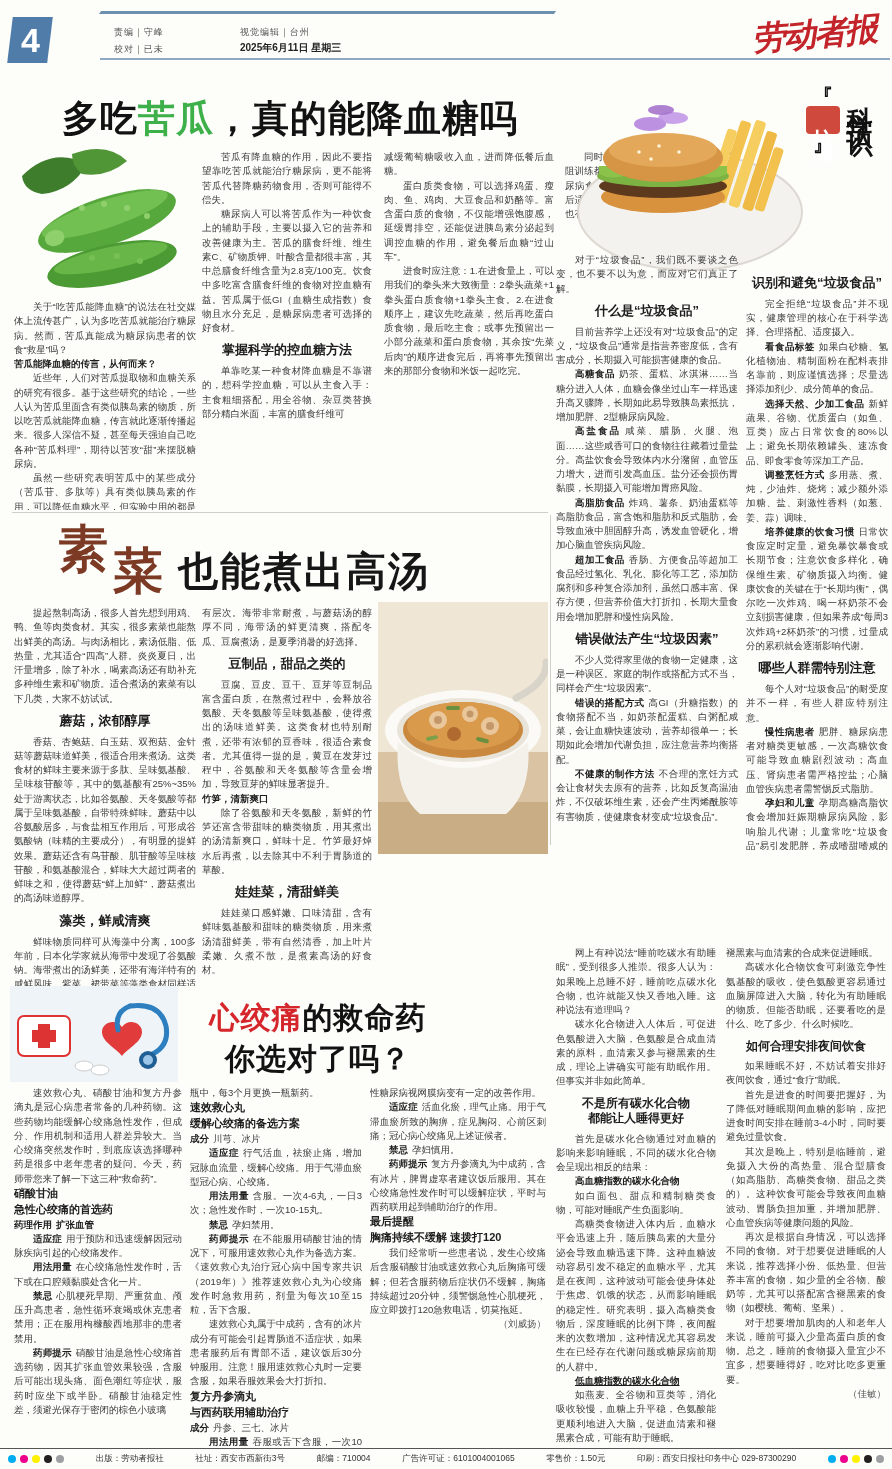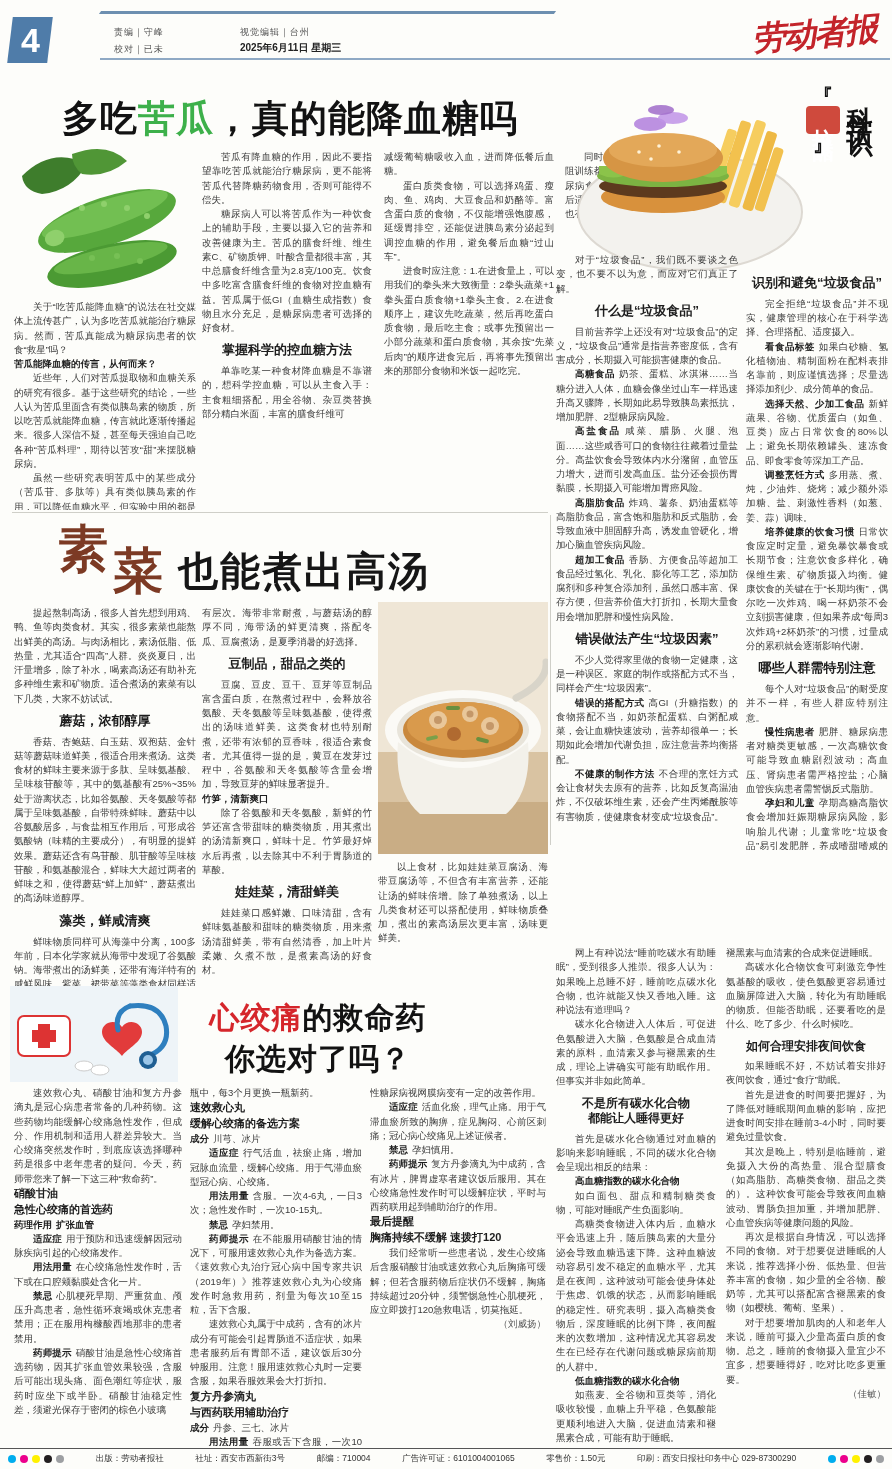--- a/index.html
+++ b/index.html
@@ -230,23 +230,20 @@
         <circle cx="112" cy="124" r="4" fill="#c49768"></circle>
       <circle cx="76" cy="132" r="7" fill="#b06a30"></circle>
       <rect x="68" y="104" width="14" height="4" rx="2" fill="#6a8f3f"></rect>
       <rect x="98" y="136" width="13" height="4" rx="2" fill="#6a8f3f" transform="rotate(14 104 138)"></rect>
       <rect x="48" y="134" width="12" height="4" rx="2" fill="#7aa04a" transform="rotate(-12 54 136)"></rect>
       <path d="M20 140 Q16 190 42 212 L128 212 Q154 190 150 140 Q120 166 85 166 Q50 166 20 140Z" fill="#f3f1ea"></path>
       <path d="M138 96 Q170 80 168 60" stroke="#d8d4c9" stroke-width="7" fill="none" stroke-linecap="round"></path>
     </svg>
   </div>
 
-  <div class="abs col" style="left:378px;top:860px;width:170px;height:126px;">
-    <p>以上食材，比如娃娃菜豆腐汤、海带豆腐汤等，不但含有丰富营养，还能让汤的鲜味倍增。除了单独煮汤，以上几类食材还可以搭配使用，鲜味物质叠加，煮出的素高汤层次更丰富，汤味更鲜美。</p>
-  </div>
 
   <div class="abs" style="left:10px;top:986px;">
     <svg width="168" height="96" viewBox="0 0 168 96">
       <rect width="168" height="96" fill="#eef4f8"></rect>
       <rect x="8" y="30" width="52" height="40" rx="6" fill="#ffffff" stroke="#d33" stroke-width="2"></rect>
       <rect x="28" y="38" width="12" height="24" fill="#d33"></rect>
       <rect x="22" y="44" width="24" height="12" fill="#d33"></rect>
       <path d="M92 46 c0-10 14-14 20-5 c6-9 20-5 20 5 c0 10-14 16-20 24 c-6-8-20-14-20-24Z" fill="#e23b3b"></path>
       <path d="M120 20 Q150 16 156 40 Q160 62 138 70" stroke="#2e7fbf" stroke-width="5" fill="none" stroke-linecap="round"></path>
       <path d="M120 20 Q104 26 108 44" stroke="#2e7fbf" stroke-width="5" fill="none" stroke-linecap="round"></path>
@@ -305,21 +302,21 @@
     <p>网上有种说法“睡前吃碳水有助睡眠”，受到很多人推崇。很多人认为：如果晚上总睡不好，睡前吃点碳水化合物，也许就能又快又香地入睡。这种说法有道理吗？</p>
     <p>碳水化合物进入人体后，可促进色氨酸进入大脑，色氨酸是合成血清素的原料，血清素又参与褪黑素的生成，理论上讲确实可能有助眠作用。但事实并非如此简单。</p>
     <div class="subh" style="font-size:12px;">
       <div>不是所有碳水化合物</div>
       <div>都能让人睡得更好</div>
     </div>
     <p>首先是碳水化合物通过对血糖的影响来影响睡眠，不同的碳水化合物会呈现出相反的结果：</p>
     <p class="ih" style="text-indent:2em;">高血糖指数的碳水化合物</p>
     <p>如白面包、甜点和精制糖类食物，可能对睡眠产生负面影响。</p>
     <p>高糖类食物进入体内后，血糖水平会迅速上升，随后胰岛素的大量分泌会导致血糖迅速下降。这种血糖波动容易引发不稳定的血糖水平，尤其是在夜间，这种波动可能会使身体处于焦虑、饥饿的状态，从而影响睡眠的稳定性。研究表明，摄入高糖类食物后，深度睡眠的比例下降，夜间醒来的次数增加，这种情况尤其容易发生在已经存在代谢问题或糖尿病前期的人群中。</p>
-    <p class="ih" style="text-indent:2em;">低血糖指数的碳水化合物</p>
+    <p class="ih" style="text-indent:2em;text-decoration:underline;">低血糖指数的碳水化合物</p>
     <p>如燕麦、全谷物和豆类等，消化吸收较慢，血糖上升平稳，色氨酸能更顺利地进入大脑，促进血清素和褪黑素合成，可能有助于睡眠。</p>
     <p>其次，碳水化合物还可以通过促进</p>
   </div>
 
   <div class="abs col" style="left:726px;top:946px;width:160px;height:500px;">
     <p class="cont">褪黑素与血清素的合成来促进睡眠。</p>
     <p>高碳水化合物饮食可刺激竞争性氨基酸的吸收，使色氨酸更容易通过血脑屏障进入大脑，转化为有助睡眠的物质。但能否助眠，还要看吃的是什么、吃了多少、什么时候吃。</p>
     <div class="subh" style="font-size:12px;">如何合理安排夜间饮食</div>
     <p>如果睡眠不好，不妨试着安排好夜间饮食，通过“食疗”助眠。</p>
     <p>首先是进食的时间要把握好，为了降低对睡眠期间血糖的影响，应把进食时间安排在睡前3-4小时，同时要避免过量饮食。</p>

